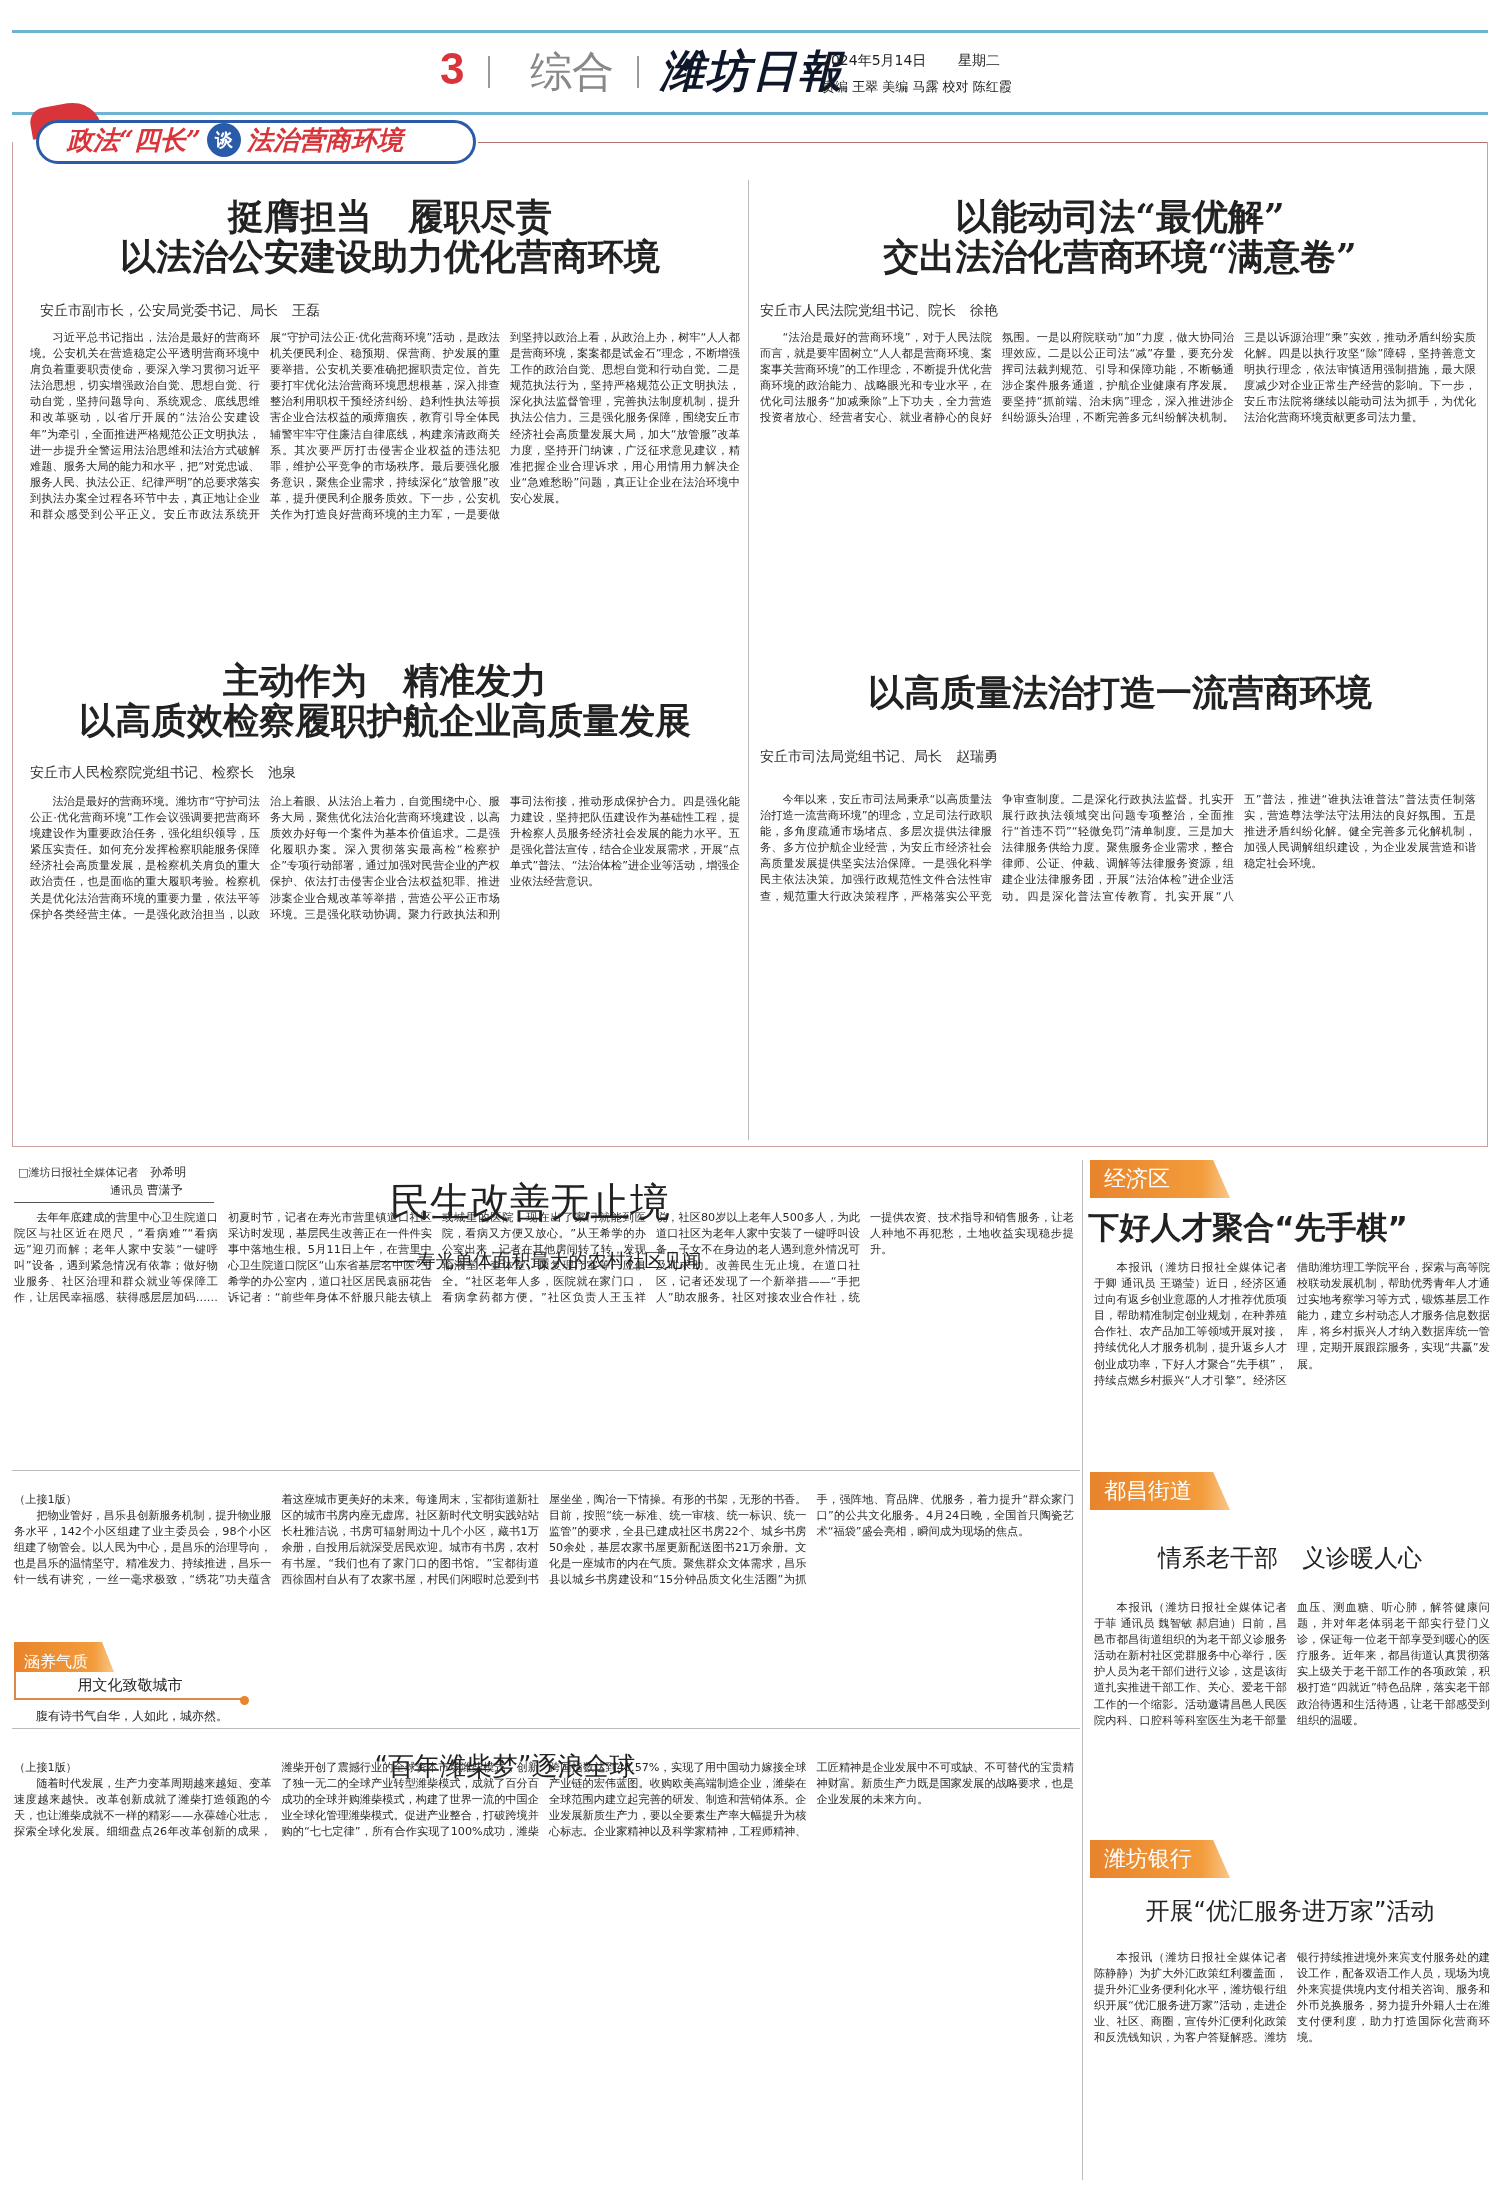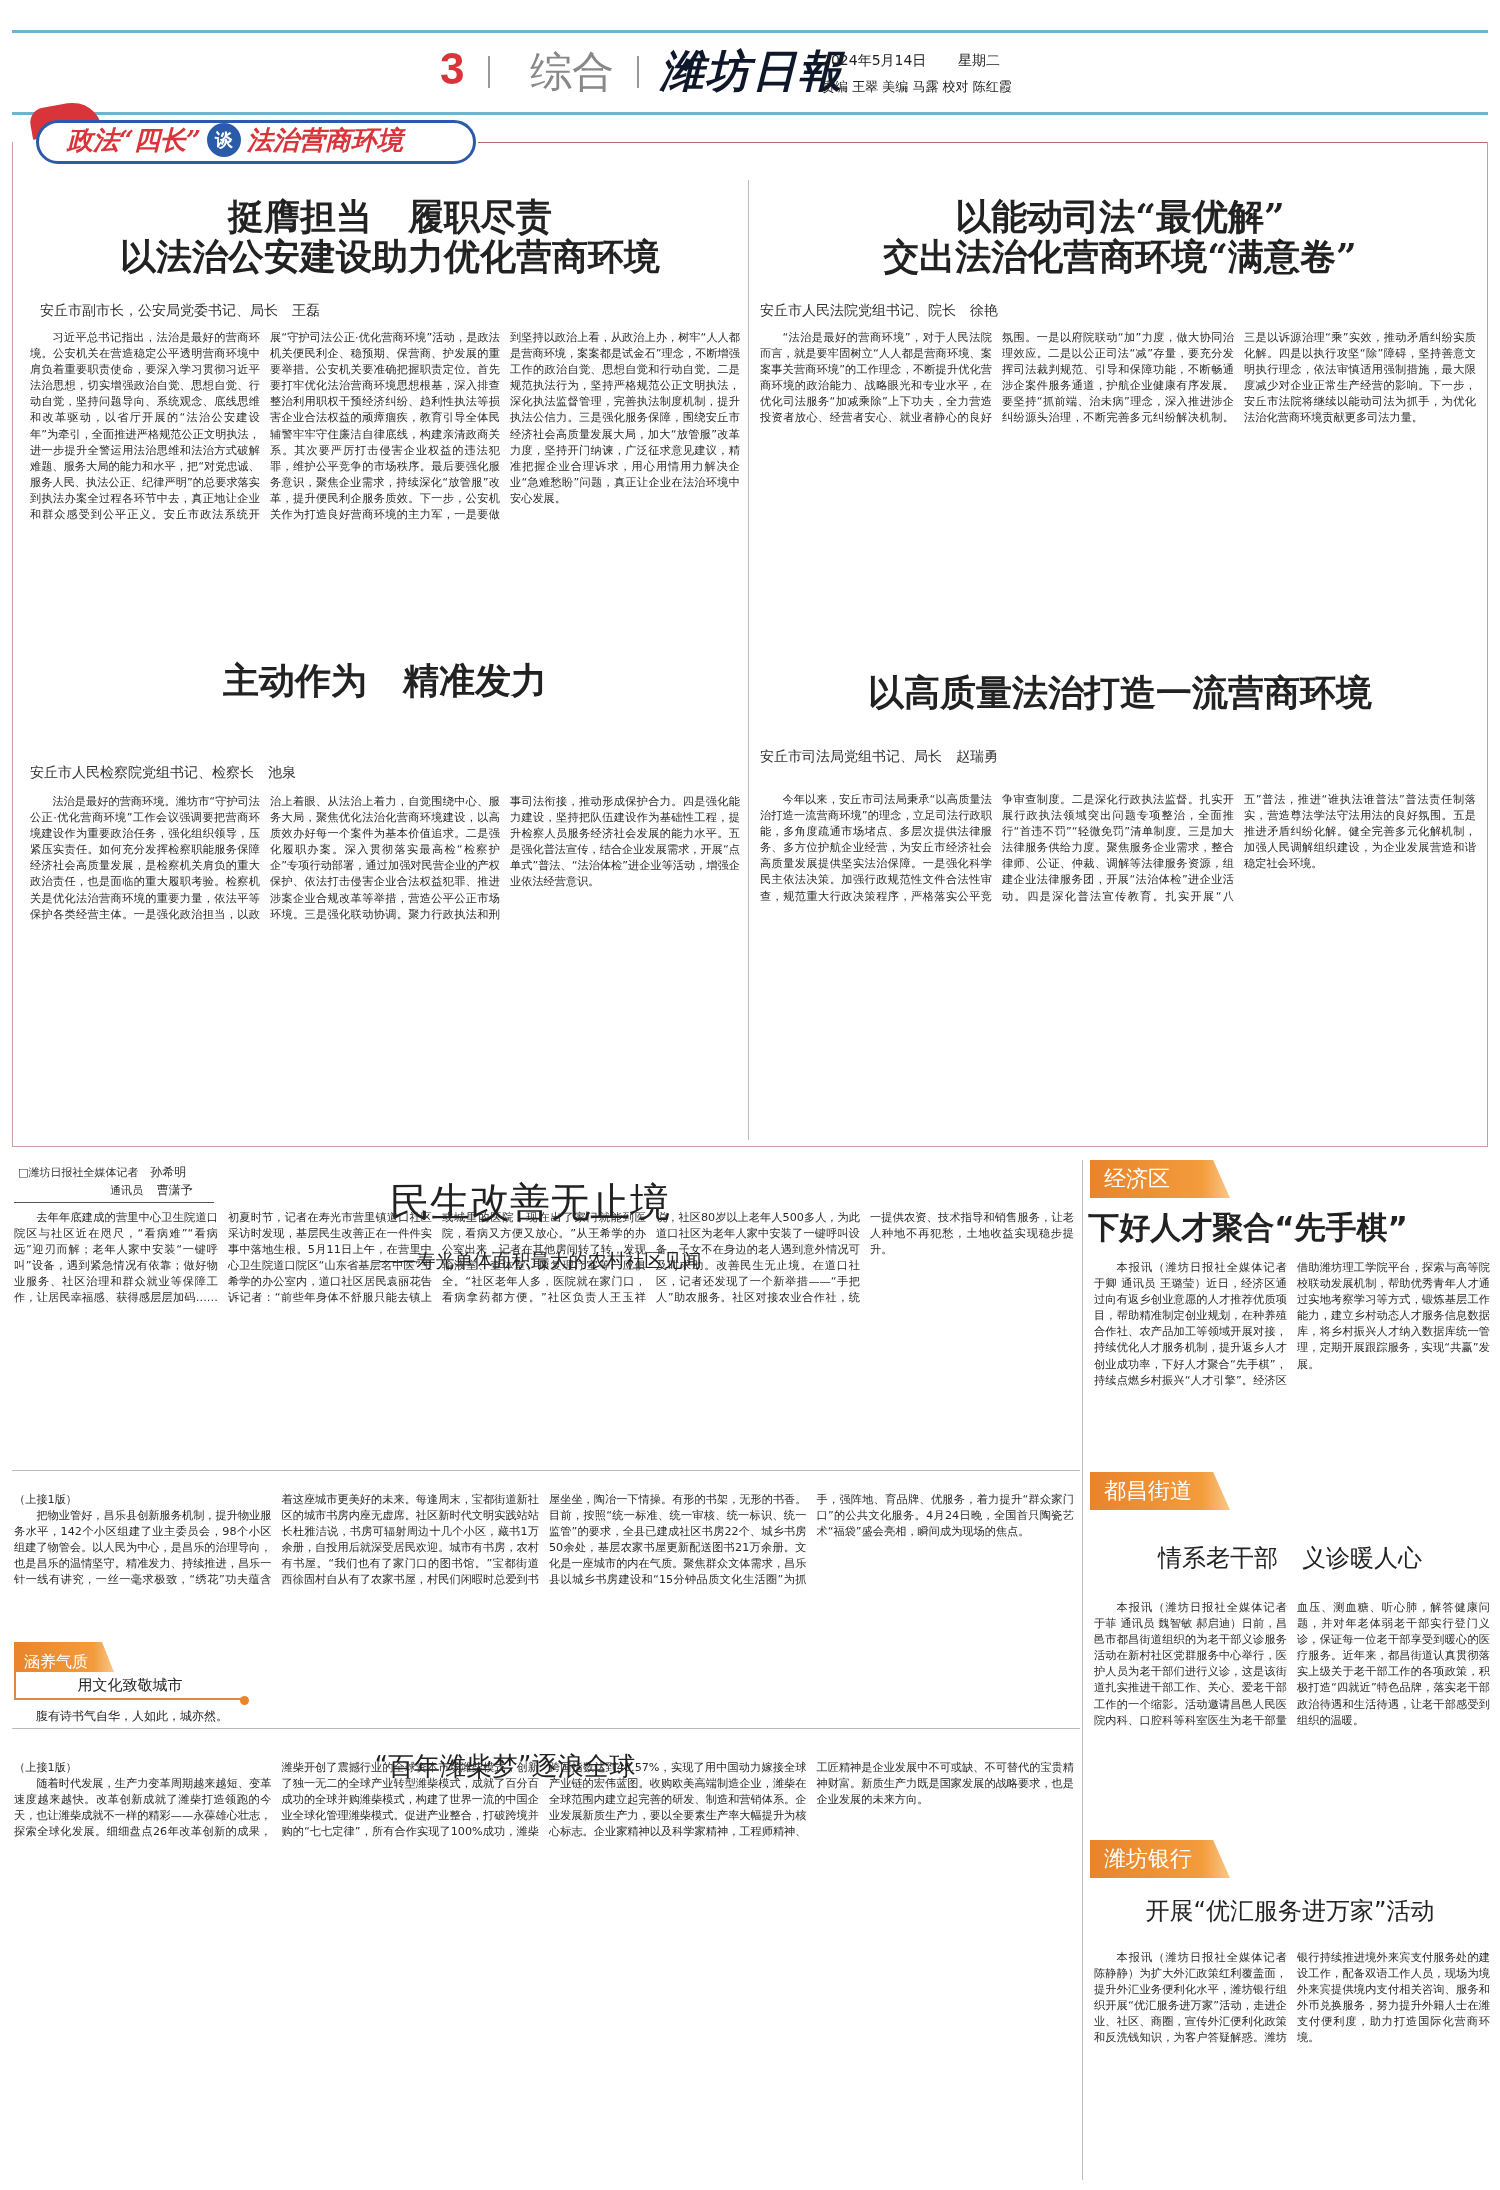--- a/index.html
+++ b/index.html
@@ -73,41 +73,42 @@
 </div>
 <div class="byline" style="left:760px;top:302px;width:720px">安丘市人民法院党组书记、院长　徐艳</div>
 <div class="body-text" style="left:760px;top:330px;width:716px;height:320px;column-count:3">
   <p>“法治是最好的营商环境”，对于人民法院而言，就是要牢固树立“人人都是营商环境、案案事关营商环境”的工作理念，不断提升优化营商环境的政治能力、战略眼光和专业水平，在优化司法服务“加减乘除”上下功夫，全力营造投资者放心、经营者安心、就业者静心的良好氛围。一是以府院联动“加”力度，做大协同治理效应。二是以公正司法“减”存量，要充分发挥司法裁判规范、引导和保障功能，不断畅通涉企案件服务通道，护航企业健康有序发展。要坚持“抓前端、治未病”理念，深入推进涉企纠纷源头治理，不断完善多元纠纷解决机制。三是以诉源治理“乘”实效，推动矛盾纠纷实质化解。四是以执行攻坚“除”障碍，坚持善意文明执行理念，依法审慎适用强制措施，最大限度减少对企业正常生产经营的影响。下一步，安丘市法院将继续以能动司法为抓手，为优化法治化营商环境贡献更多司法力量。</p>
 </div>
 
 <div class="vline" style="left:748px;top:180px;height:960px"></div>
 
 <div class="h-title" style="left:30px;top:660px;width:710px;font-size:36px">
   <div>主动作为　精准发力</div>
+  <div>以高质效检察履职护航企业高质量发展</div>
 </div>
 <div class="byline" style="left:30px;top:764px;width:710px">安丘市人民检察院党组书记、检察长　池泉</div>
 <div class="body-text" style="left:30px;top:794px;width:710px;height:345px;column-count:3">
   <p>法治是最好的营商环境。潍坊市“守护司法公正·优化营商环境”工作会议强调要把营商环境建设作为重要政治任务，强化组织领导，压紧压实责任。如何充分发挥检察职能服务保障经济社会高质量发展，是检察机关肩负的重大政治责任，也是面临的重大履职考验。检察机关是优化法治营商环境的重要力量，依法平等保护各类经营主体。一是强化政治担当，以政治上着眼、从法治上着力，自觉围绕中心、服务大局，聚焦优化法治化营商环境建设，以高质效办好每一个案件为基本价值追求。二是强化履职办案。深入贯彻落实最高检“检察护企”专项行动部署，通过加强对民营企业的产权保护、依法打击侵害企业合法权益犯罪、推进涉案企业合规改革等举措，营造公平公正市场环境。三是强化联动协调。聚力行政执法和刑事司法衔接，推动形成保护合力。四是强化能力建设，坚持把队伍建设作为基础性工程，提升检察人员服务经济社会发展的能力水平。五是强化普法宣传，结合企业发展需求，开展“点单式”普法、“法治体检”进企业等活动，增强企业依法经营意识。</p>
 </div>
 
 <div class="h-title" style="left:760px;top:672px;width:720px;font-size:36px">
   <div>以高质量法治打造一流营商环境</div>
 </div>
 <div class="byline" style="left:760px;top:748px;width:720px">安丘市司法局党组书记、局长　赵瑞勇</div>
 <div class="body-text" style="left:760px;top:792px;width:716px;height:345px;column-count:3">
   <p>今年以来，安丘市司法局秉承“以高质量法治打造一流营商环境”的理念，立足司法行政职能，多角度疏通市场堵点、多层次提供法律服务、多方位护航企业经营，为安丘市经济社会高质量发展提供坚实法治保障。一是强化科学民主依法决策。加强行政规范性文件合法性审查，规范重大行政决策程序，严格落实公平竞争审查制度。二是深化行政执法监督。扎实开展行政执法领域突出问题专项整治，全面推行“首违不罚”“轻微免罚”清单制度。三是加大法律服务供给力度。聚焦服务企业需求，整合律师、公证、仲裁、调解等法律服务资源，组建企业法律服务团，开展“法治体检”进企业活动。四是深化普法宣传教育。扎实开展“八五”普法，推进“谁执法谁普法”普法责任制落实，营造尊法学法守法用法的良好氛围。五是推进矛盾纠纷化解。健全完善多元化解机制，加强人民调解组织建设，为企业发展营造和谐稳定社会环境。</p>
 </div>
 
 <div class="small-head" style="left:18px;top:1164px;width:195px">
   <span style="font-size:11px">□潍坊日报社全媒体记者</span>
   <span style="margin-left:8px">孙希明</span>
 </div>
 <div class="small-head" style="left:110px;top:1182px;width:110px">
   <span style="font-size:11px">通讯员</span>
-  <span style="margin-left:10px">曹潇予</span>
+  <span style="">曹潇予</span>
 </div>
 <div class="hsep" style="left:14px;top:1202px;width:200px;background:#555"></div>
 <div class="h-title" style="left:330px;top:1180px;width:400px;font-size:40px;font-weight:normal;font-family:'DejaVu Sans',sans-serif">民生改善无止境</div>
 <div class="h-title" style="left:330px;top:1250px;width:420px;font-size:19px;font-weight:normal">——寿光单体面积最大的农村社区见闻</div>
 <div class="body-text" style="left:14px;top:1210px;width:1060px;height:255px;column-count:5">
   <p>去年年底建成的营里中心卫生院道口院区与社区近在咫尺，“看病难”“看病远”迎刃而解；老年人家中安装“一键呼叫”设备，遇到紧急情况有依靠；做好物业服务、社区治理和群众就业等保障工作，让居民幸福感、获得感层层加码……初夏时节，记者在寿光市营里镇道口社区采访时发现，基层民生改善正在一件件实事中落地生根。5月11日上午，在营里中心卫生院道口院区“山东省基层名中医”王希学的办公室内，道口社区居民袁丽花告诉记者：“前些年身体不舒服只能去镇上或城里的医院，现在出了家门就能到医院，看病又方便又放心。”从王希学的办公室出来，记者在其他房间转了转，发现输液室、查体室、康复理疗室等一应俱全。“社区老年人多，医院就在家门口，看病拿药都方便。”社区负责人王玉祥说，社区80岁以上老年人500多人，为此道口社区为老年人家中安装了一键呼叫设备，子女不在身边的老人遇到意外情况可及时求助。改善民生无止境。在道口社区，记者还发现了一个新举措——“手把人”助农服务。社区对接农业合作社，统一提供农资、技术指导和销售服务，让老人种地不再犯愁，土地收益实现稳步提升。</p>
 </div>
 <div class="hsep" style="left:12px;top:1470px;width:1068px"></div>
 
 <div class="body-text" style="left:14px;top:1492px;width:1060px;height:200px;column-count:4">

